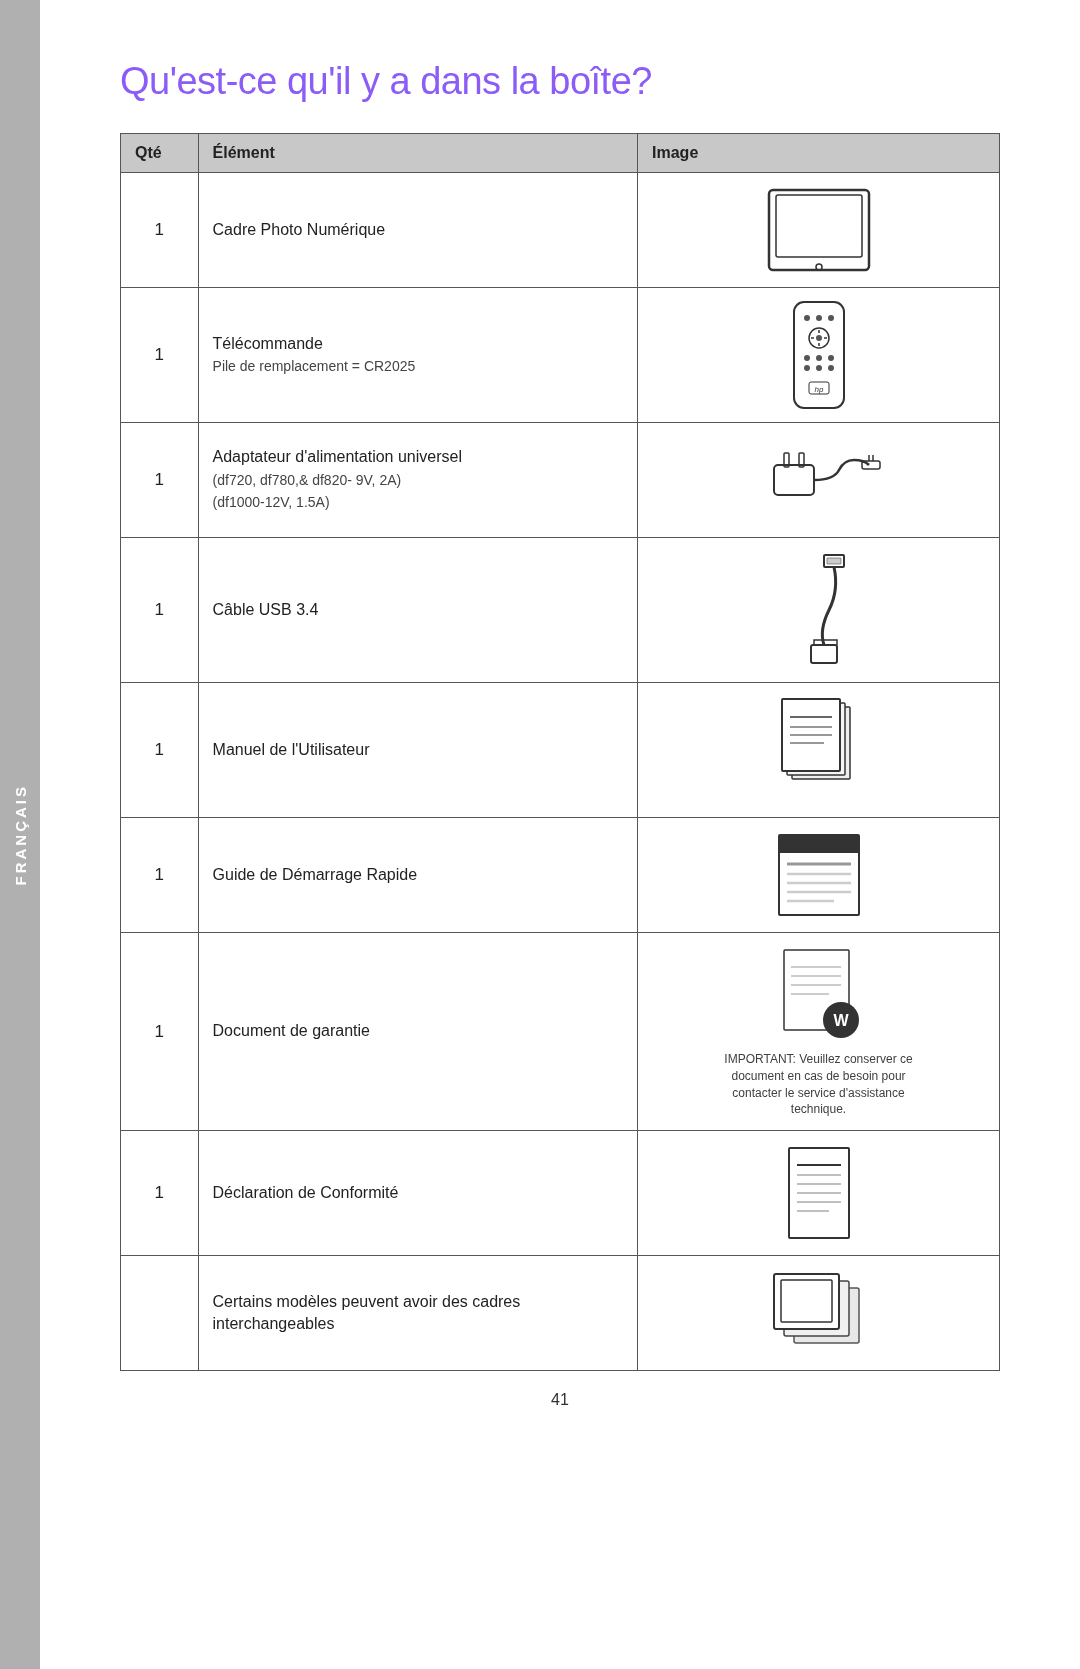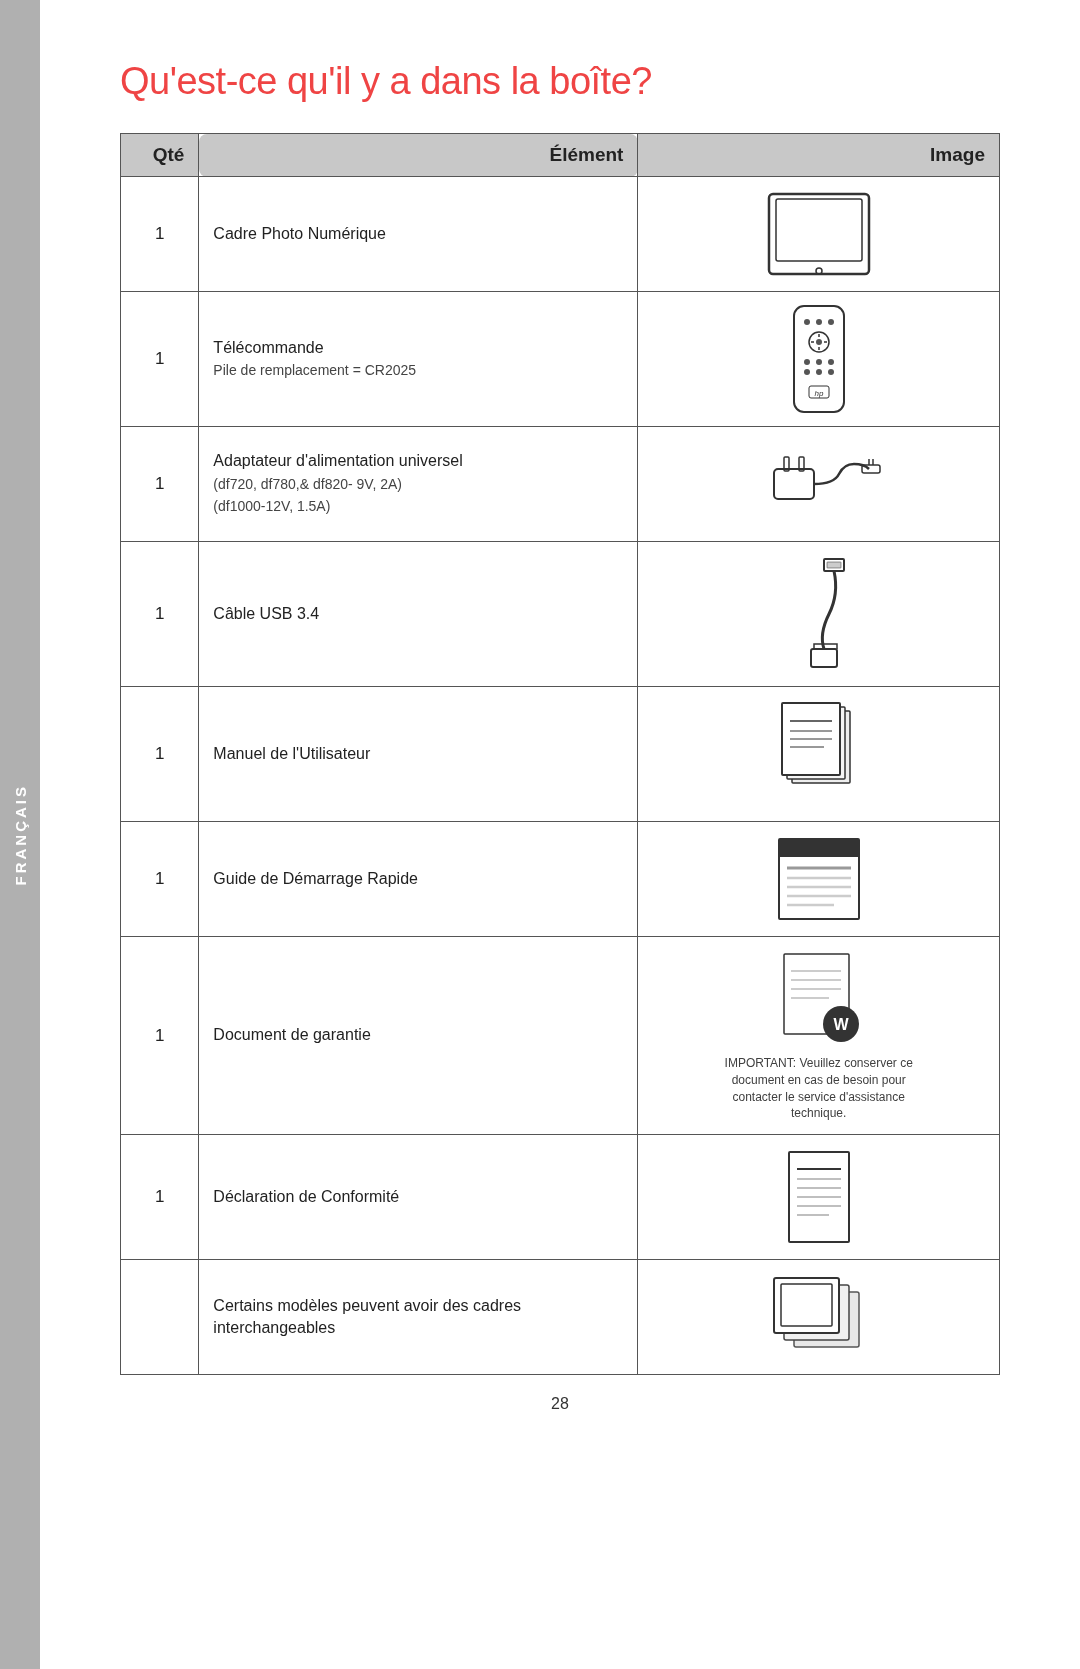--- a/index.html
+++ b/index.html
@@ -14,51 +14,50 @@
 
     .page-container {
       padding: 60px 80px 60px 80px;
       position: relative;
     }
 
     .page-title {
       font-size: 38px;
       font-weight: 300;
       margin-bottom: 30px;
-      color: #ef4444;
+      color: #8b5cf6;
       letter-spacing: -0.5px;
     }
 
     .main-table {
       width: 100%;
       border-collapse: collapse;
       border: 1.5px solid #555;
     }
 
     .main-table th, .main-table td {
       border: 1.5px solid #555;
       padding: 10px 14px;
       vertical-align: middle;
     }
 
     .main-table thead th {
       background: #c8c8c8;
       font-weight: bold;
-      font-size: 19px;
-      text-align: right;
+      font-size: 16px;
+      text-align: left;
     }
 
     .col-qty {
       width: 60px;
       text-align: center;
     }
 
     .col-element {
       width: 340px;
-      border-radius: 8px;
     }
 
     .col-image {
       width: 280px;
       text-align: center;
     }
 
     .main-table td.col-qty {
       text-align: center;
       font-size: 17px;
@@ -341,14 +340,14 @@
               <rect x="10" y="6" width="65" height="55" rx="2" fill="white" stroke="#333" stroke-width="2"></rect>
 
               <rect x="17" y="12" width="51" height="42" rx="1" fill="none" stroke="#333" stroke-width="1.5"></rect>
             </svg>
           </div>
         </td>
       </tr>
     </tbody>
   </table>
 
-  <div class="page-number">28</div>
+  <div class="page-number">41</div>
 </div>
 
 </body></html>

